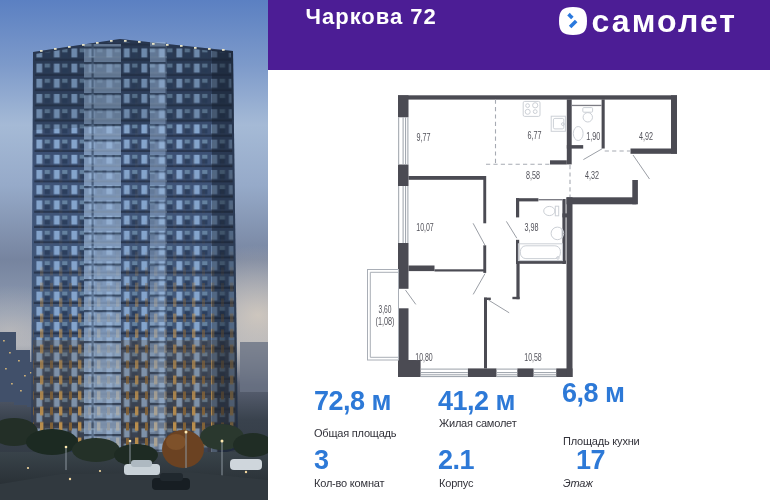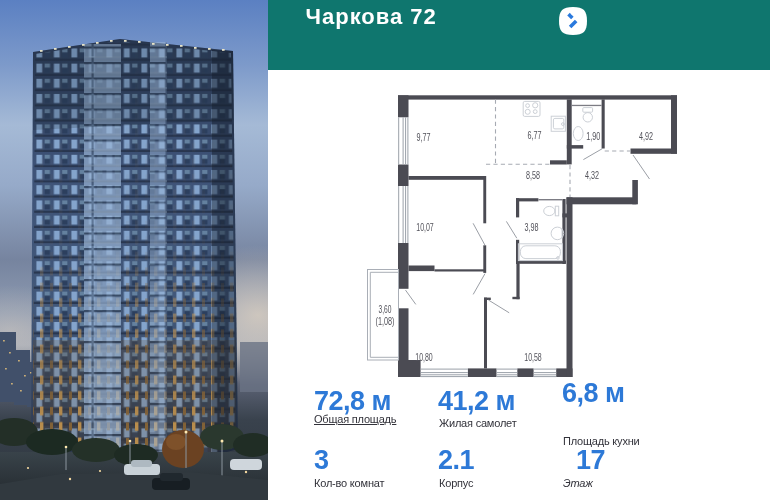--- a/index.html
+++ b/index.html
@@ -1,19 +1,19 @@
 <!DOCTYPE html>
 <html lang="ru"><head>
 <meta charset="utf-8">
 <title>Чаркова 72</title>
 <style>
   html,body{margin:0;padding:0;background:#fff;}
   #page{position:relative;width:770px;height:500px;overflow:hidden;font-family:"Liberation Sans",sans-serif;background:#fff;}
   #photo{position:absolute;left:0;top:0;width:268px;height:500px;}
-  #header{position:absolute;left:268px;top:0;width:502px;height:70px;background:#0f766e;}
+  #header{position:absolute;left:268px;top:0;width:502px;height:70px;background:#4c1d95;}
   #title{position:absolute;left:37.5px;top:3.5px;color:#fff;font-size:22px;font-weight:bold;letter-spacing:1px;line-height:26px;}
   #logotext{position:absolute;left:323.5px;top:3px;color:#fff;font-size:32px;font-weight:bold;letter-spacing:2.1px;line-height:36px;}
   #plan{position:absolute;left:0;top:0;width:770px;height:500px;}
   .num{position:absolute;color:#2d79d7;font-size:27px;font-weight:bold;letter-spacing:-0.5px;line-height:20px;}
   .lbl{position:absolute;color:#32323a;font-size:11px;letter-spacing:-0.2px;line-height:12px;}
 </style>
 </head>
 <body>
 <div id="page">
 
@@ -179,20 +179,21 @@
     <div id="title">Чаркова 72</div>
 
     <svg style="position:absolute;left:291px;top:7px" width="28" height="28" viewBox="0 0 28 28">
       <path d="M14 0 C24.5 0 28 3.5 28 14 C28 24.5 24.5 28 14 28 C3.5 28 0 24.5 0 14 C0 3.5 3.5 0 14 0 Z" fill="#fff"></path>
       <g stroke="#2a79dd" stroke-width="3.6" stroke-linecap="square">
         <line x1="10.8" y1="8.4" x2="12.1" y2="9.7"></line>
         <line x1="15.9" y1="15.3" x2="12.4" y2="18.8"></line>
       </g>
     </svg>
 
+    <div id="logotext">самолет</div>
   </div>
 
   <svg id="plan" viewBox="0 0 770 500">
     <g fill="#4b4b53" stroke="none">
 
       <rect x="398" y="95.3" width="279" height="4.3"></rect>
 
       <rect x="398" y="95.3" width="10.5" height="22"></rect>
 
       <rect x="398" y="164.5" width="10.5" height="21.5"></rect>
@@ -354,21 +355,21 @@
 
       <text x="533" y="360.8" textLength="17.5" lengthAdjust="spacingAndGlyphs">10,58</text>
 
       <text x="385" y="313" font-size="10.5" textLength="13" lengthAdjust="spacingAndGlyphs">3,60</text>
 
       <text x="385" y="325" font-size="10.5" textLength="19" lengthAdjust="spacingAndGlyphs">(1,08)</text>
     </g>
   </svg>
 
   <div class="num" style="left:314px;top:390.5px;">72,8 м</div>
-  <div class="lbl" style="left:314px;top:413px;text-decoration:underline;">Общая площадь</div>
+  <div class="lbl" style="left:314px;top:427px;">Общая площадь</div>
 
   <div class="num" style="left:438px;top:390.5px;text-align:right;">41,2 м</div>
   <div class="lbl" style="left:439px;top:416.5px;">Жилая самолет</div>
 
   <div class="num" style="left:562px;top:383px;">6,8 м</div>
   <div class="lbl" style="left:563px;top:435px;">Площадь кухни</div>
 
   <div class="num" style="left:314px;top:449.5px;">3</div>
   <div class="lbl" style="left:314px;top:477px;">Кол-во комнат</div>
 

